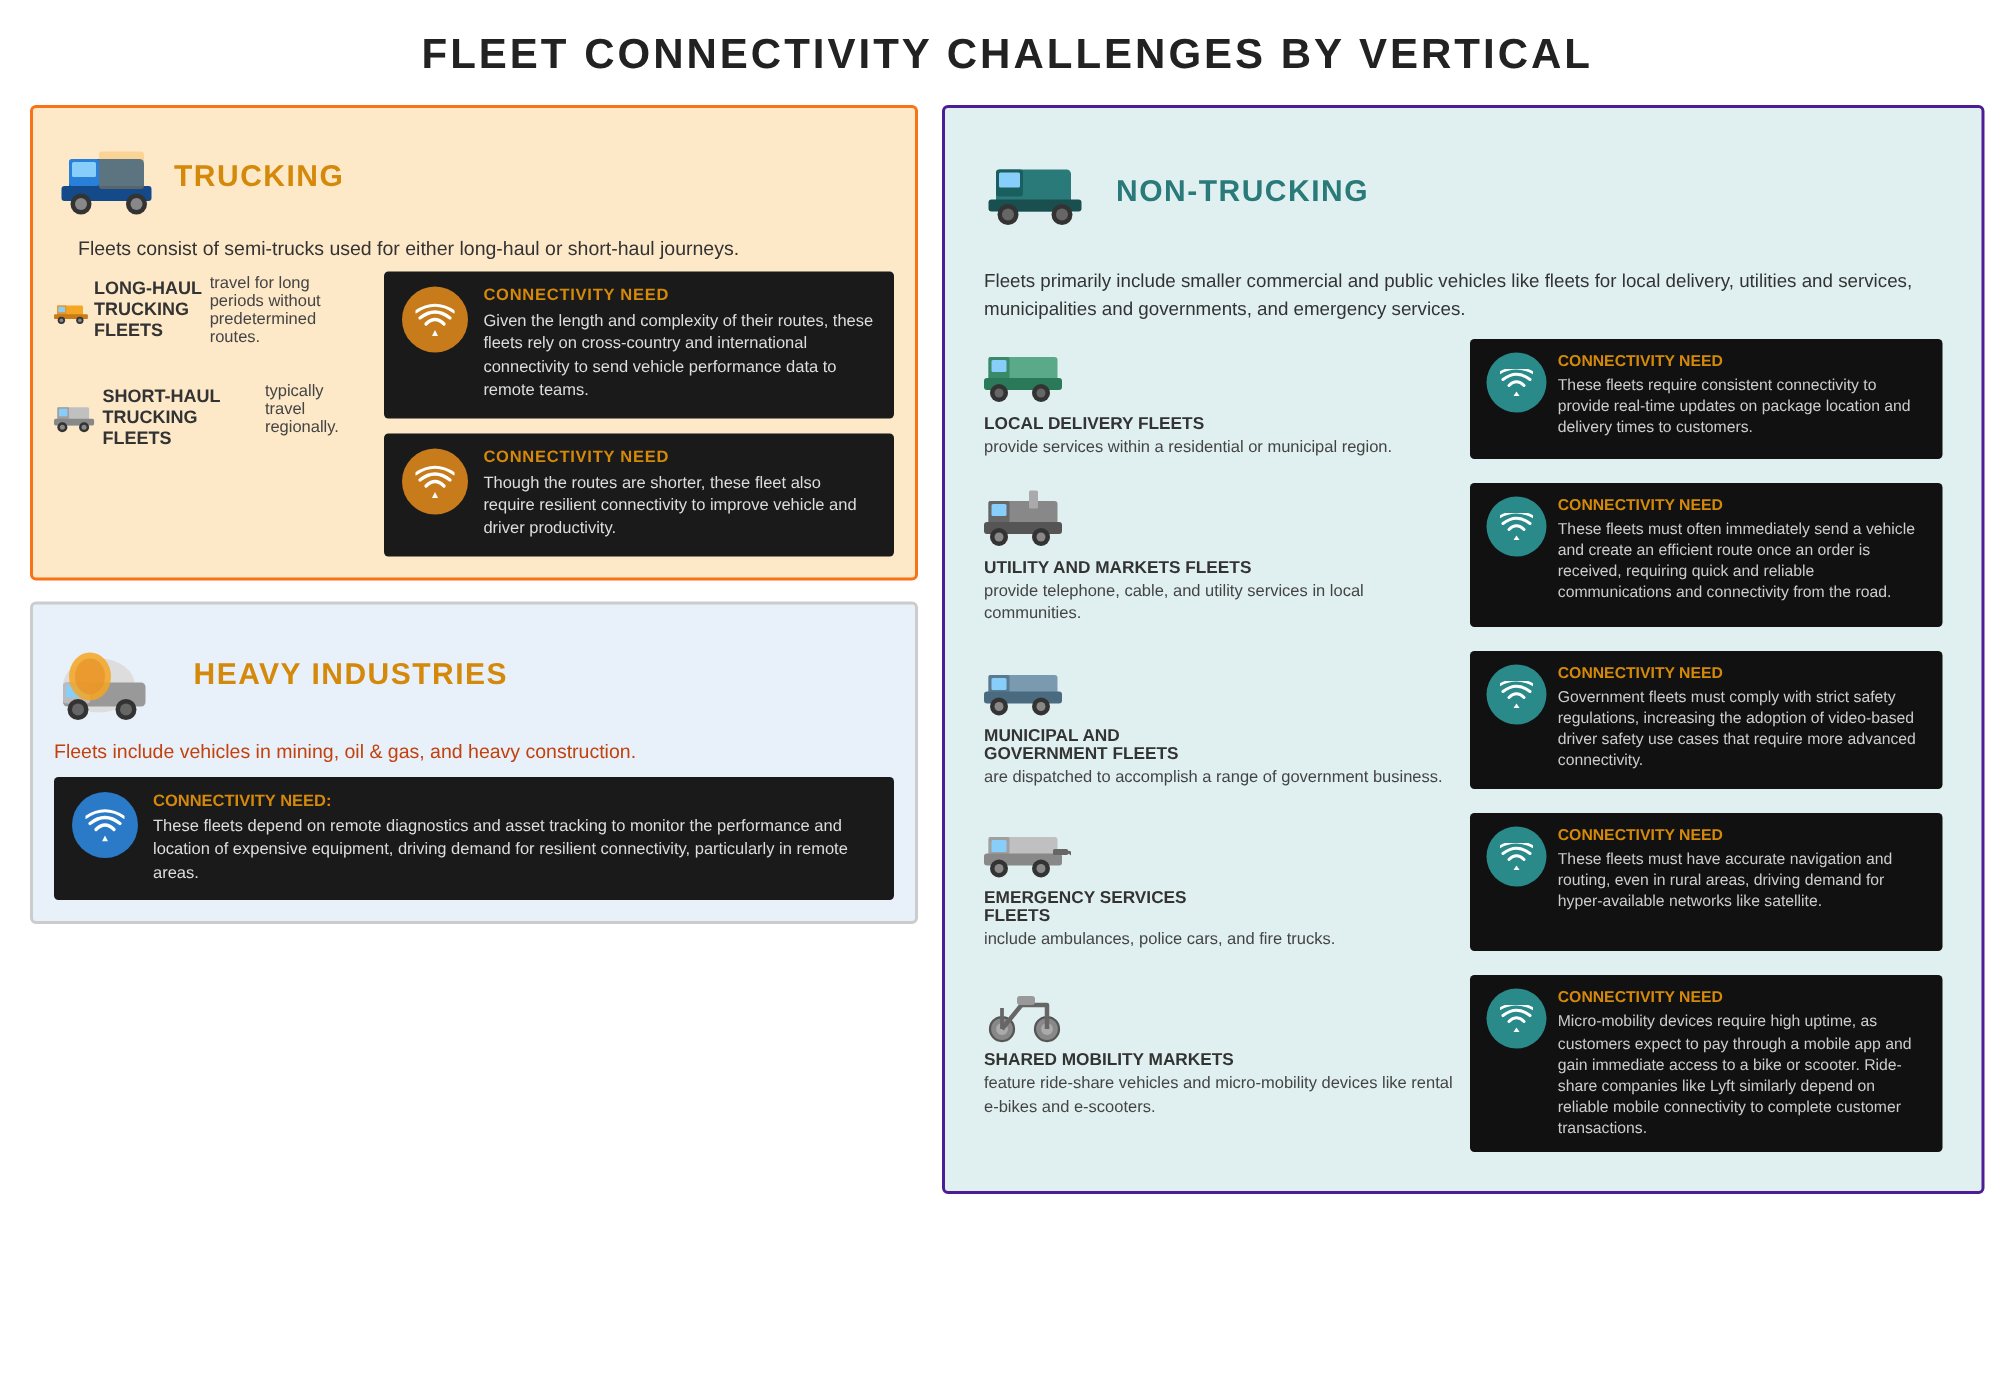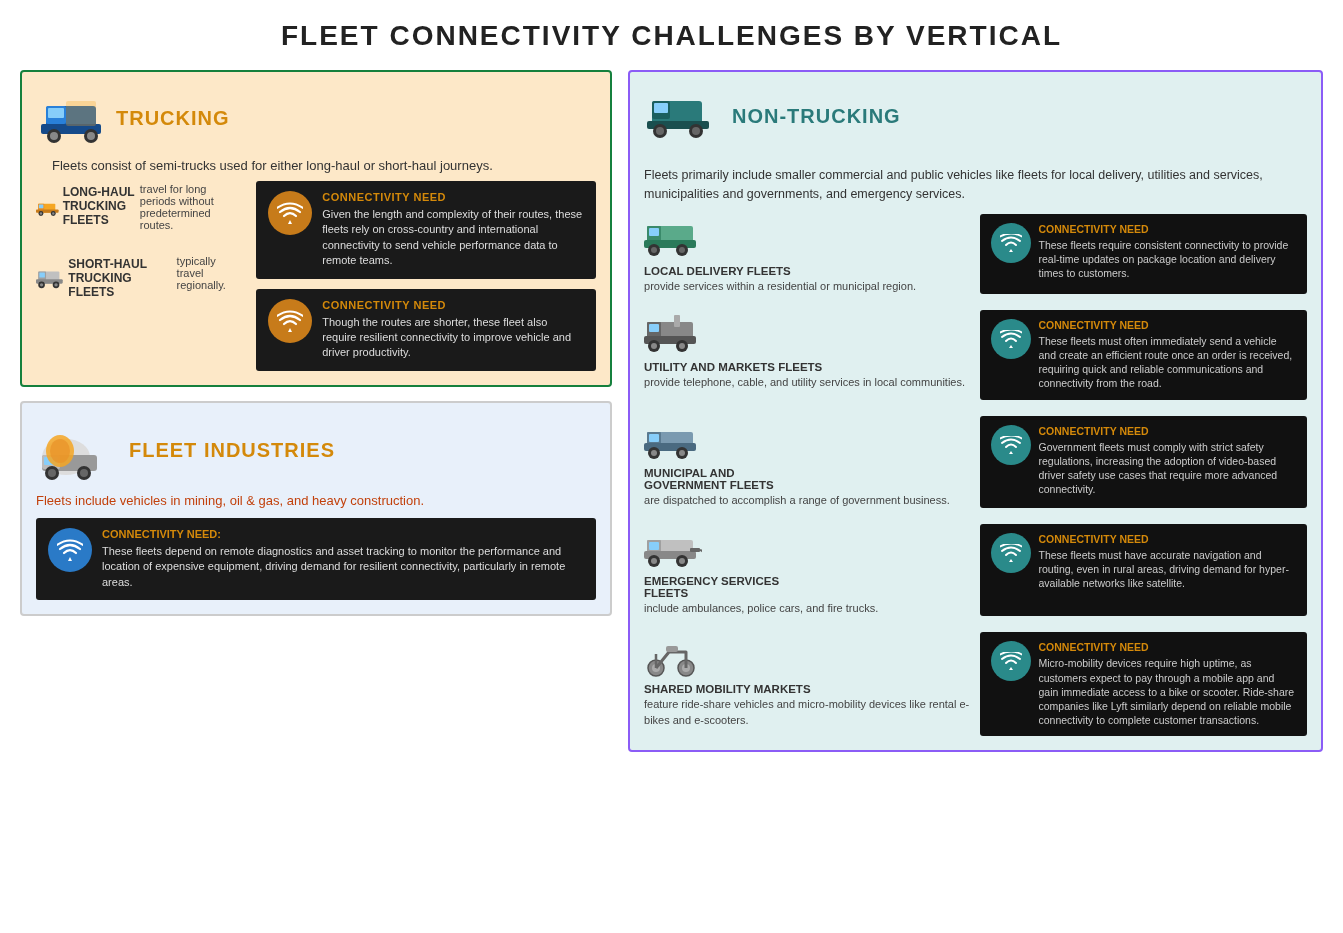--- a/index.html
+++ b/index.html
@@ -28,21 +28,21 @@
       flex-direction: column;
       gap: 14px;
     }
     .right-col {
       width: 54%;
     }
 
     
     .trucking-section {
       background: #fde8c8;
-      border: 2px solid #15803d;
+      border: 2px solid #f97316;
       border-radius: 4px;
       padding: 14px;
       position: relative;
     }
     .trucking-section .section-header {
       display: flex;
       align-items: center;
       margin-bottom: 8px;
     }
     .trucking-section .section-title {
@@ -166,23 +166,23 @@
     }
     .heavy-conn-card .conn-body .conn-text {
       font-size: 11px;
       color: #ddd;
       line-height: 1.4;
     }
 
     
     .non-trucking-section {
       background: #e0f0f0;
-      border: 2px solid #8b5cf6;
+      border: 2px solid #4c1d95;
       border-radius: 4px;
-      padding: 14px;
+      padding: 26px;
     }
     .non-trucking-section .section-header {
       display: flex;
       align-items: center;
       margin-bottom: 6px;
     }
     .non-trucking-section .section-title {
       font-size: 20px;
       font-weight: 900;
       color: #2a7a7a;
@@ -350,21 +350,21 @@
           <rect x="6" y="38" width="55" height="16" rx="3" fill="#999"></rect>
           <rect x="6" y="38" width="18" height="14" rx="2" fill="#bbb"></rect>
           <rect x="8" y="40" width="14" height="8" rx="1" fill="#87cefa"></rect>
           <ellipse cx="24" cy="34" rx="14" ry="16" fill="#f5a623" opacity="0.85"></ellipse>
           <ellipse cx="24" cy="34" rx="10" ry="12" fill="#e8922a" opacity="0.7"></ellipse>
           <circle cx="16" cy="56" r="7" fill="#333"></circle>
           <circle cx="16" cy="56" r="4" fill="#666"></circle>
           <circle cx="48" cy="56" r="7" fill="#333"></circle>
           <circle cx="48" cy="56" r="4" fill="#666"></circle>
         </svg>
-        <span class="section-title" style="margin-left:8px;">FLEET INDUSTRIES</span>
+        <span class="section-title" style="margin-left:8px;">HEAVY INDUSTRIES</span>
       </div>
       <p style="font-size:13px; color:#c2410c;">Fleets include vehicles in mining, oil &amp; gas, and heavy construction.</p>
       <div class="heavy-conn-card">
         <div class="conn-icon">
           <svg width="26" height="22" viewBox="0 0 26 22" fill="white">
             <path d="M13 18 L15 22 L11 22 Z" fill="white"></path>
             <path d="M7 14 Q13 8 19 14" fill="none" stroke="white" stroke-width="2.2" stroke-linecap="round"></path>
             <path d="M3 10 Q13 2 23 10" fill="none" stroke="white" stroke-width="2.2" stroke-linecap="round"></path>
             <path d="M0 6 Q13 -3 26 6" fill="none" stroke="white" stroke-width="2" stroke-linecap="round"></path>
           </svg>

